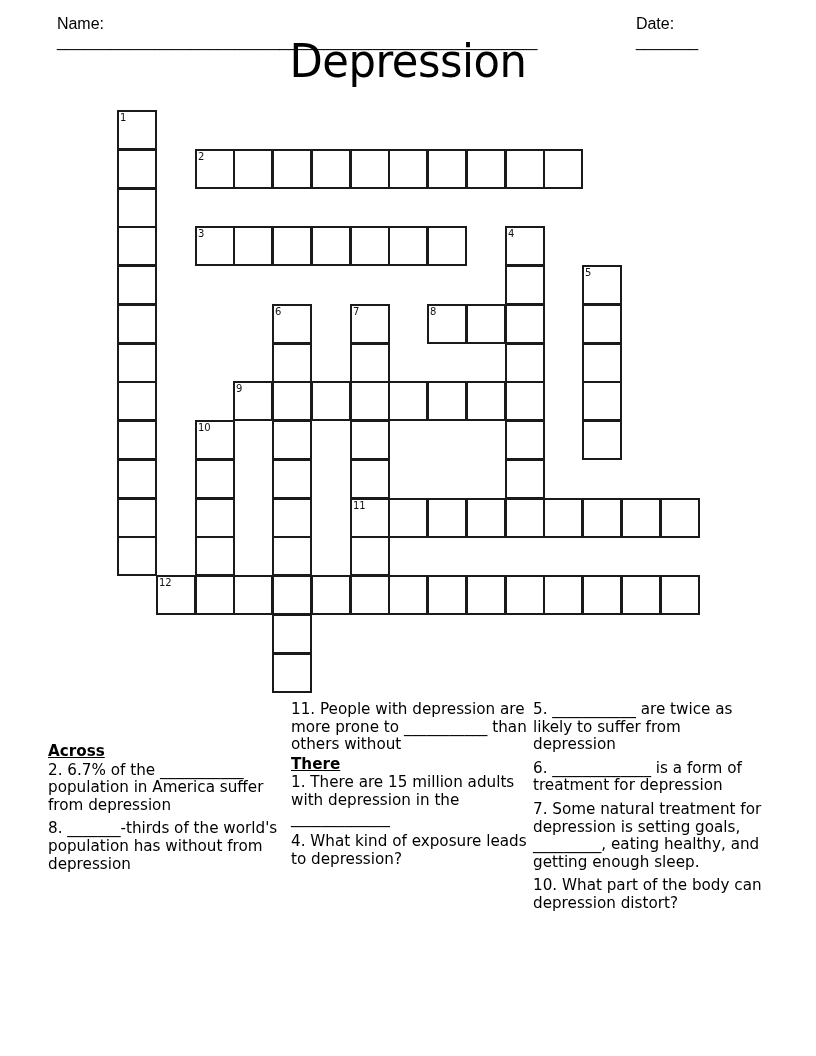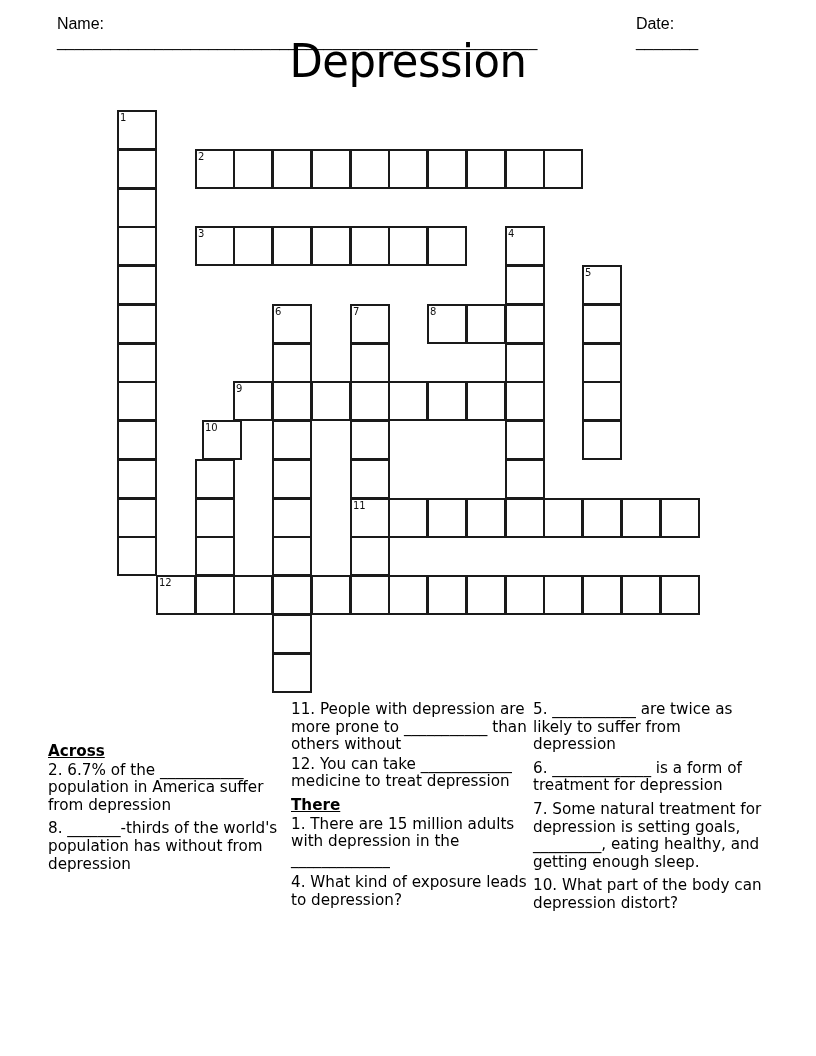--- a/index.html
+++ b/index.html
@@ -127,21 +127,21 @@
       <span class="num">8</span>
     </div>
     <div class="cell" style="left: 466px; top: 304px;"></div>
     <div class="cell" style="left: 233px; top: 381px;">
       <span class="num">9</span>
     </div>
     <div class="cell" style="left: 311px; top: 381px;"></div>
     <div class="cell" style="left: 388px; top: 381px;"></div>
     <div class="cell" style="left: 427px; top: 381px;"></div>
     <div class="cell" style="left: 466px; top: 381px;"></div>
-    <div class="cell" style="left: 202px; top: 420px;">
+    <div class="cell" style="left: 195px; top: 420px;">
       <span class="num">10</span>
     </div>
     <div class="cell" style="left: 195px; top: 459px;"></div>
     <div class="cell" style="left: 195px; top: 498px;"></div>
     <div class="cell" style="left: 195px; top: 536px;"></div>
     <div class="cell" style="left: 195px; top: 575px;"></div>
     <div class="cell" style="left: 388px; top: 498px;"></div>
     <div class="cell" style="left: 427px; top: 498px;"></div>
     <div class="cell" style="left: 466px; top: 498px;"></div>
     <div class="cell" style="left: 505px; top: 498px;"></div>
@@ -166,21 +166,20 @@
   </div>
 
 <div class="clue-col" style="left:48px; width:235px;margin-top:40px;">
   <div class="section-head">Across</div>
   <div class="clue"><span class="n">2.</span><span> 6.7% of the ___________ population in America suffer from depression</span></div>
   <div class="clue"><span class="n">8.</span><span> _______-thirds of the world's population has without from depression</span></div>
 </div>
 
 <div class="clue-col" style="left:291px; width:238px;">
   <div class="clue tight"><span class="n">11.</span><span> People with depression are more prone to ___________ than others without</span></div>
-  <div class="clue"><span class="n">12.</span><span> You can take ____________ medicine to treat depression</span></div>
   <div class="section-head">There</div>
   <div class="clue"><span class="n">1.</span><span> There are 15 million adults with depression in the _____________</span></div>
   <div class="clue"><span class="n">4.</span><span> What kind of exposure leads to depression?</span></div>
 </div>
 
 <div class="clue-col" style="left:533px; width:232px;">
   <div class="clue"><span class="n">5.</span><span> ___________ are twice as likely to suffer from depression</span></div>
   <div class="clue"><span class="n">6.</span><span> _____________ is a form of treatment for depression</span></div>
   <div class="clue"><span class="n">7.</span><span> Some natural treatment for depression is setting goals, _________, eating healthy, and getting enough sleep.</span></div>
   <div class="clue"><span class="n">10.</span><span> What part of the body can depression distort?</span></div>

